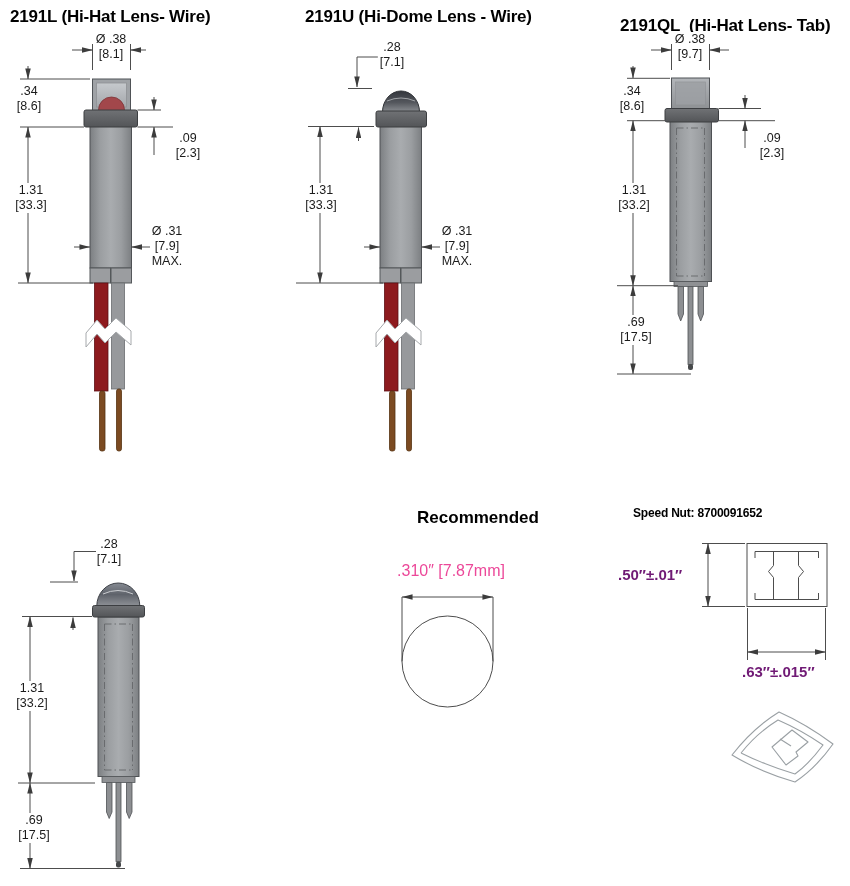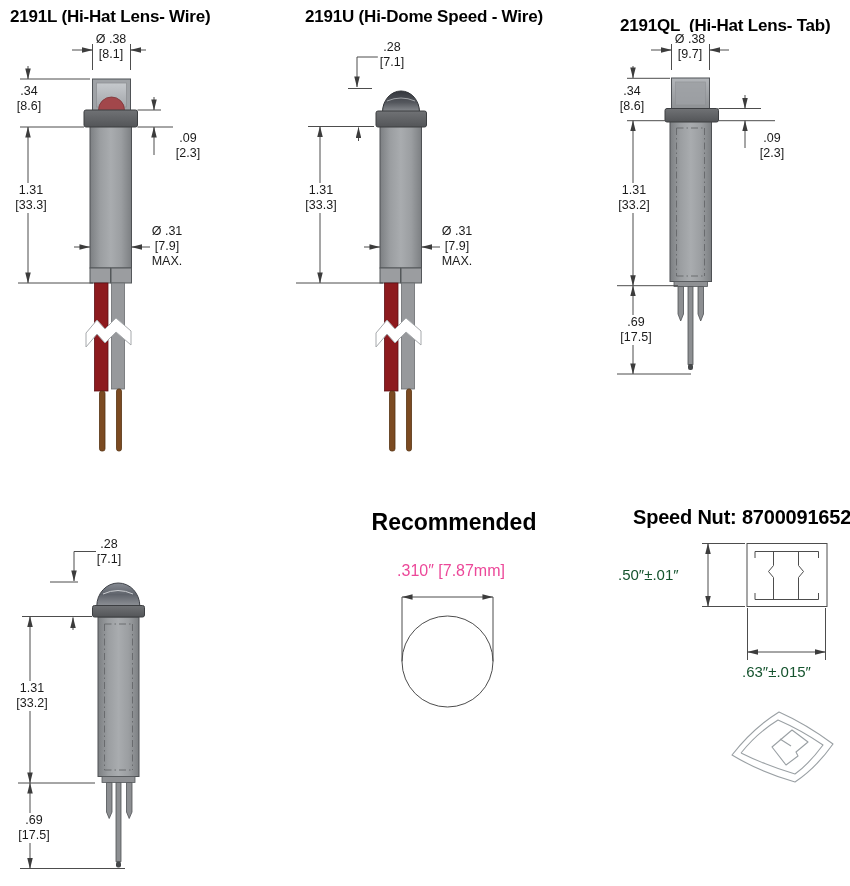--- a/index.html
+++ b/index.html
@@ -1,28 +1,28 @@
 <!DOCTYPE html>
 <html><head>
 <meta charset="utf-8">
 <style>
   html,body{margin:0;padding:0;background:#fff;}
   .canvas{position:relative;width:850px;height:886px;background:#fff;overflow:hidden;
           font-family:"Liberation Sans",sans-serif;color:#111;}
   .art{position:absolute;left:0;top:0;}
   .ptitle{position:absolute;font-weight:700;font-size:17px;letter-spacing:-.2px;white-space:pre;color:#000;}
-  .ptitle.small{font-size:20px;}
+  .ptitle.small{font-size:12px;}
   .htitle{position:absolute;transform:translateX(-50%);text-align:center;font-weight:700;
-          font-size:23px;line-height:1.6;color:#000;}
+          font-size:17px;line-height:1.6;color:#000;margin-left:24px;}
   .htitle span{display:block;white-space:pre;}
   .dim{position:absolute;transform:translateX(-50%);display:flex;flex-direction:column;
        align-items:center;font-size:12.5px;line-height:1.2;color:#1b1b1b;text-align:center;}
   .dim span{white-space:pre;background:#fff;padding:0 2px;}
   .holedim{position:absolute;transform:translateX(-50%);font-size:16px;white-space:pre;color:#ec4899;}
-  .inlabel{position:absolute;font-size:15px;white-space:pre;color:#14532d;}
+  .inlabel{position:absolute;font-size:15px;white-space:pre;color:#701a75;font-weight:bold;}
 </style>
 </head>
 <body>
 
 <div class="canvas">
 
 <svg class="art" width="850" height="886" viewBox="0 0 850 886">
   <defs>
     <marker id="arr" viewBox="0 0 12 6" refX="11.5" refY="3" markerWidth="11" markerHeight="5.5" orient="auto-start-reverse">
           <path d="M0,0 L12,3 L0,6 Z" fill="#3c3c3c"></path>
@@ -207,21 +207,21 @@
     <g stroke="#9aa0a4" stroke-width="1.1" stroke-linejoin="round">
       <path d="M732 755 Q753 728 779 712 Q806 724 833 744 Q816 768 795 782 Q760 772 732 755 Z"></path>
       <path d="M741 753 Q757 733 778 720 Q801 730 823 745 Q809 764 795 774 Q765 765 741 753"></path>
       <path d="M772 747 L792 730 L808 742 L796 752 L798 756 L786 765 Z"></path>
       <path d="M780 739 L791 746"></path>
     </g>
   </g>
 </svg>
 
 <div class="ptitle" style="left:10px;top:7px">2191L (Hi-Hat Lens- Wire)</div>
-<div class="ptitle" style="left:305px;top:7px">2191U (Hi-Dome Speed - Wire)</div>
+<div class="ptitle" style="left:305px;top:7px">2191U (Hi-Dome Lens - Wire)</div>
 <div class="ptitle" style="left:620px;top:16px">2191QL  (Hi-Hat Lens- Tab)</div>
 <div class="ptitle small" style="left:633px;top:506px">Speed Nut: 8700091652</div>
 
 <div class="htitle" style="left:454px;top:504px">
   <span>Recommended</span>
 </div>
 <div class="holedim" style="left:451px;top:562px">.310″ [7.87mm]</div>
 
 <div class="dim" style="left:111px;top:32px">
   <span>Ø .38</span>

